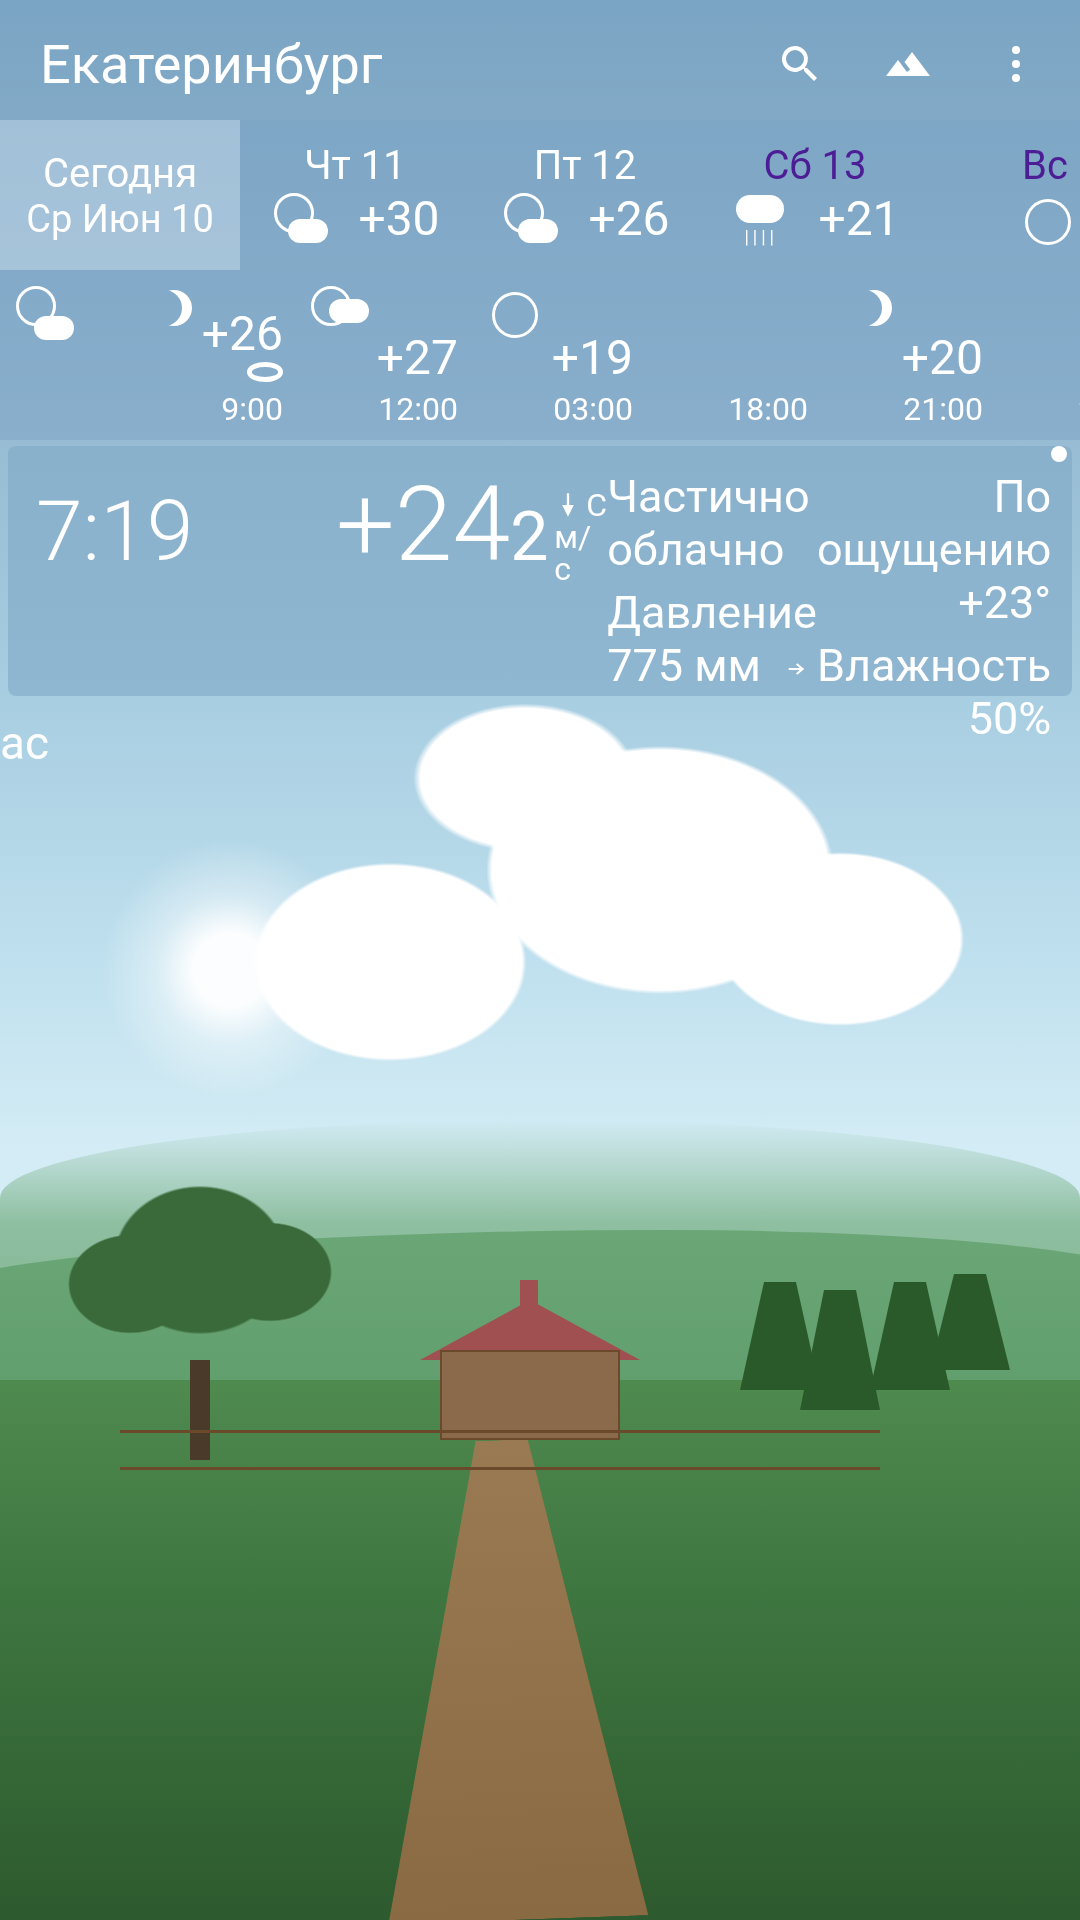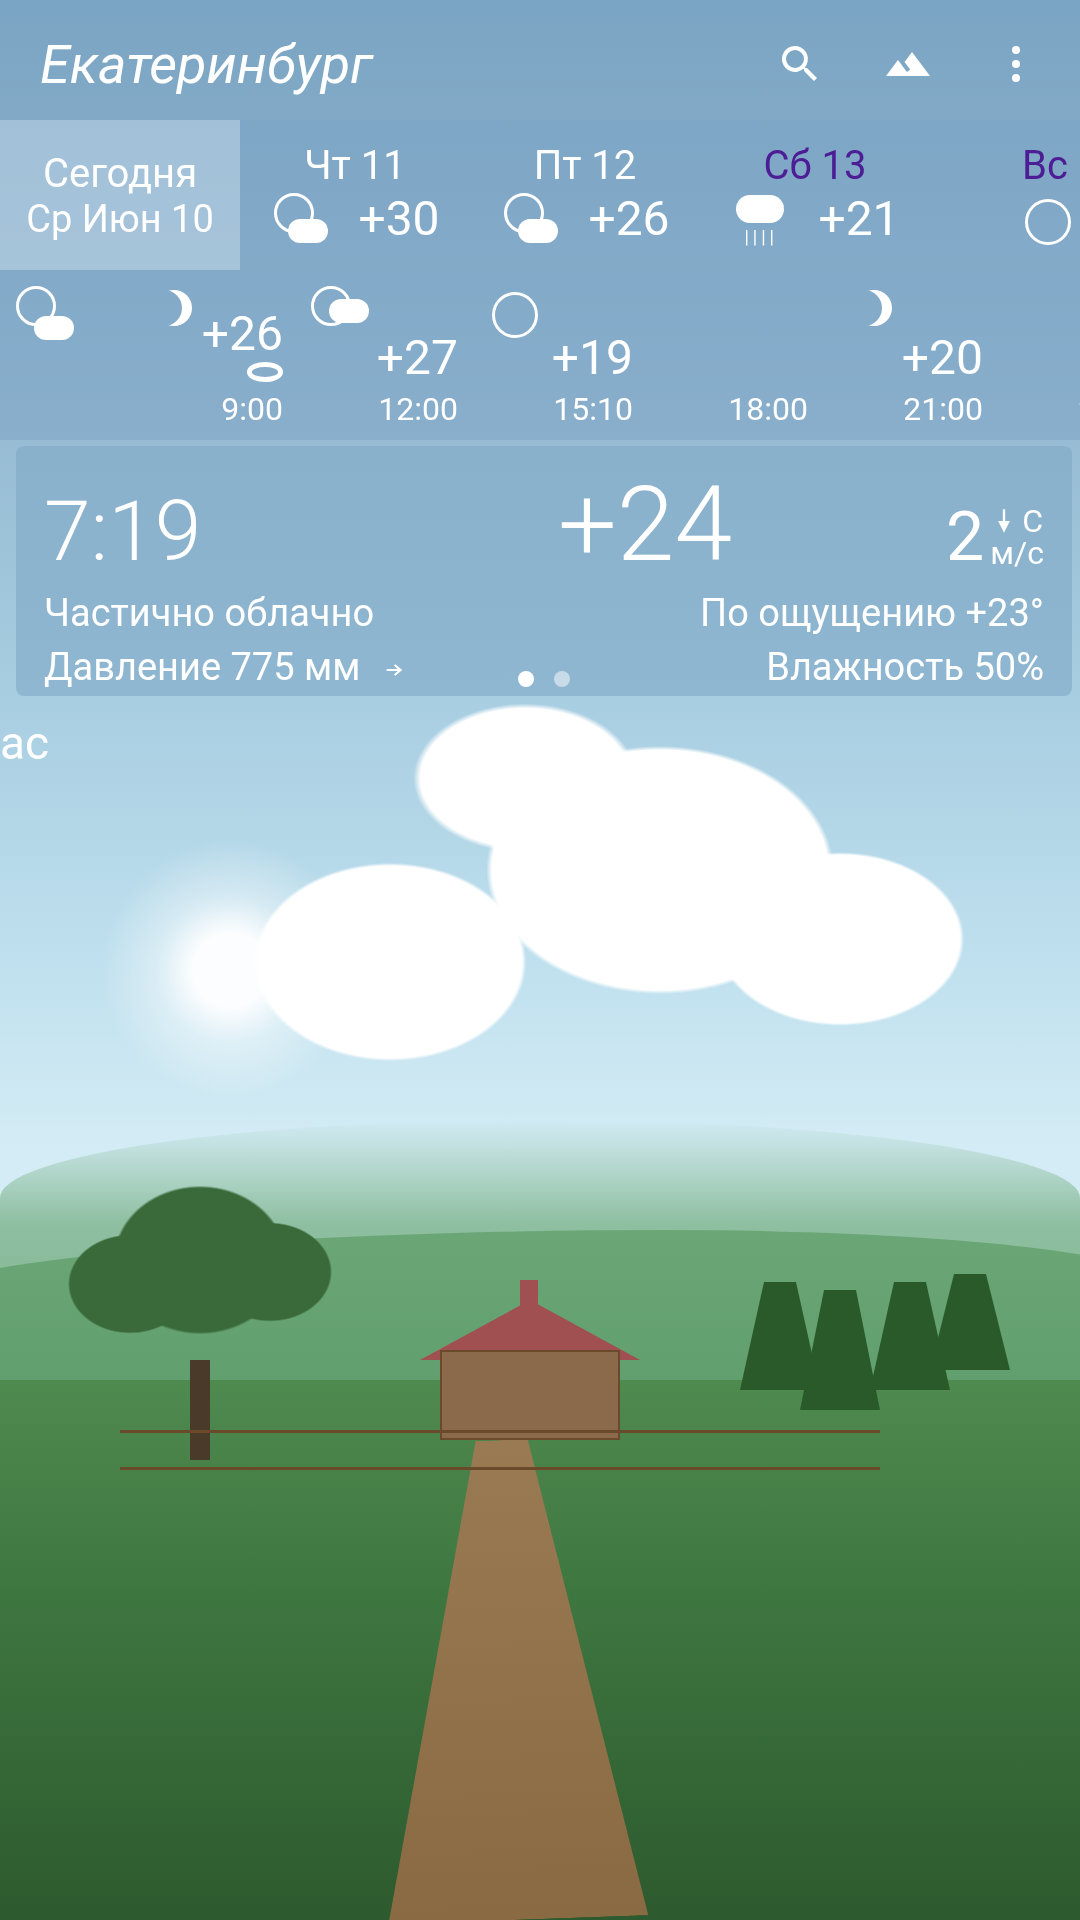--- a/index.html
+++ b/index.html
@@ -55,21 +55,21 @@
 .pines { position: absolute; top: 1210px; right: 80px; width: 260px; height: 220px; }
 .pine { position: absolute; width: 80px; height: 180px;
   background: linear-gradient(to bottom, transparent 40%, #2a5a2a 40%, #2a5a2a 100%);
   clip-path: polygon(50% 0%, 100% 100%, 0% 100%); }
 .pine.p1 { left: 0; } .pine.p2 { left: 60px; height: 200px; } .pine.p3 { left: 130px; } .pine.p4 { left: 190px; height: 160px; }
 .header {
   position: relative; z-index: 10;
   display: flex; align-items: center; justify-content: space-between;
   padding: 28px 40px 20px 40px; height: 120px;
 }
-.city-name { font-size: 54px; font-weight: 400; font-style: italic; }
+.city-name { font-size: 54px; font-weight: 400; }
 .header-icons { display: flex; gap: 60px; align-items: center; }
 .icon { width: 48px; height: 48px; fill: #fff; cursor: pointer; }
 .days-row {
   position: relative; z-index: 10;
   display: flex; height: 150px; overflow: hidden;
 }
 .day-card {
   flex: 0 0 auto; width: 230px; padding: 10px 12px;
   display: flex; flex-direction: column; align-items: center; justify-content: center;
   background: rgba(120,160,195,0.4); cursor: pointer;
@@ -93,32 +93,32 @@
   flex: 0 0 auto; width: 175px;
   display: flex; flex-direction: column; align-items: flex-end;
   justify-content: flex-end; padding: 4px 12px;
 }
 .hour-card.first { width: 120px; align-items: center; }
 .hour-wi { width: 64px; height: 64px; align-self: flex-start; margin-bottom: auto; }
 .hour-temp { font-size: 48px; }
 .hour-time { font-size: 32px; margin-top: 4px; }
 .now-ring { width: 36px; height: 36px; border: 5px solid #fff; border-radius: 50%; margin-bottom: 4px; }
 .current-card {
-  position: relative; z-index: 10; margin: 6px 8px 0 16px;
+  position: relative; z-index: 10; margin: 6px 8px 0 8px;
   background: rgba(130,170,200,0.65);
   border-radius: 8px; padding: 18px 28px 22px 28px; height: 250px;
-  display: flex; flex-direction: column;
+  display: flex; flex-direction: row;
 }
 .cur-top { display: flex; align-items: baseline; }
 .cur-time { font-size: 84px; font-weight: 300; flex: 0 0 300px; }
 .cur-temp { font-size: 104px; font-weight: 300; flex: 1; text-align: center; }
 .cur-wind { display: flex; align-items: center; gap: 6px; font-size: 68px; }
 .wind-unit { display: flex; flex-direction: column; font-size: 32px; line-height: 1; }
 .wind-arrow { width: 28px; height: 28px; fill: #fff; transform: rotate(180deg); }
-.cur-bot { display: flex; justify-content: space-between; font-size: 38px; margin-top: 6px; }
+.cur-bot { display: flex; justify-content: space-between; font-size: 45px; margin-top: 6px; }
 .cur-bot-col { display: flex; flex-direction: column; gap: 10px; }
 .cur-bot-col.right { text-align: right; }
 .pager { display: flex; gap: 20px; justify-content: center; margin-top: -18px; }
 .pager-dot { width: 16px; height: 16px; border-radius: 50%; background: rgba(255,255,255,0.5); }
 .pager-dot.active { background: #fff; }
 .pressure-arrow { display: inline-block; width: 32px; height: 22px; fill: #fff; vertical-align: middle; margin-left: 8px; }
 .stray-text { position: relative; z-index: 10; font-size: 46px; padding: 20px 17px 0 0; }
 .wi-sun-cloud { position: relative; }
 .wi-sun-cloud::before { content: ""; position: absolute; top: 4px; left: 4px; width: 34px; height: 34px; border: 3px solid #fff; border-radius: 50%; }
 .wi-sun-cloud::after { content: ""; position: absolute; bottom: 6px; right: 2px; width: 40px; height: 24px; background: #fff; border-radius: 20px; }
@@ -217,21 +217,21 @@
       <div class="hour-time">9:00</div>
     </div>
     <div class="hour-card">
       <div class="hour-wi wi wi-sun-cloud" style="position:relative"></div>
       <div class="hour-temp">+27</div>
       <div class="hour-time">12:00</div>
     </div>
     <div class="hour-card">
       <div class="hour-wi wi wi-sun" style="position:relative"></div>
       <div class="hour-temp">+19</div>
-      <div class="hour-time">15:10</div>
+      <div class="hour-time">03:00</div>
     </div>
     <div class="hour-card">
       <div style="flex:1"></div>
       <div class="hour-time">18:00</div>
     </div>
     <div class="hour-card">
       <div class="hour-wi wi wi-moon" style="position:relative"></div>
       <div class="hour-temp">+20</div>
       <div class="hour-time">21:00</div>
     </div>

